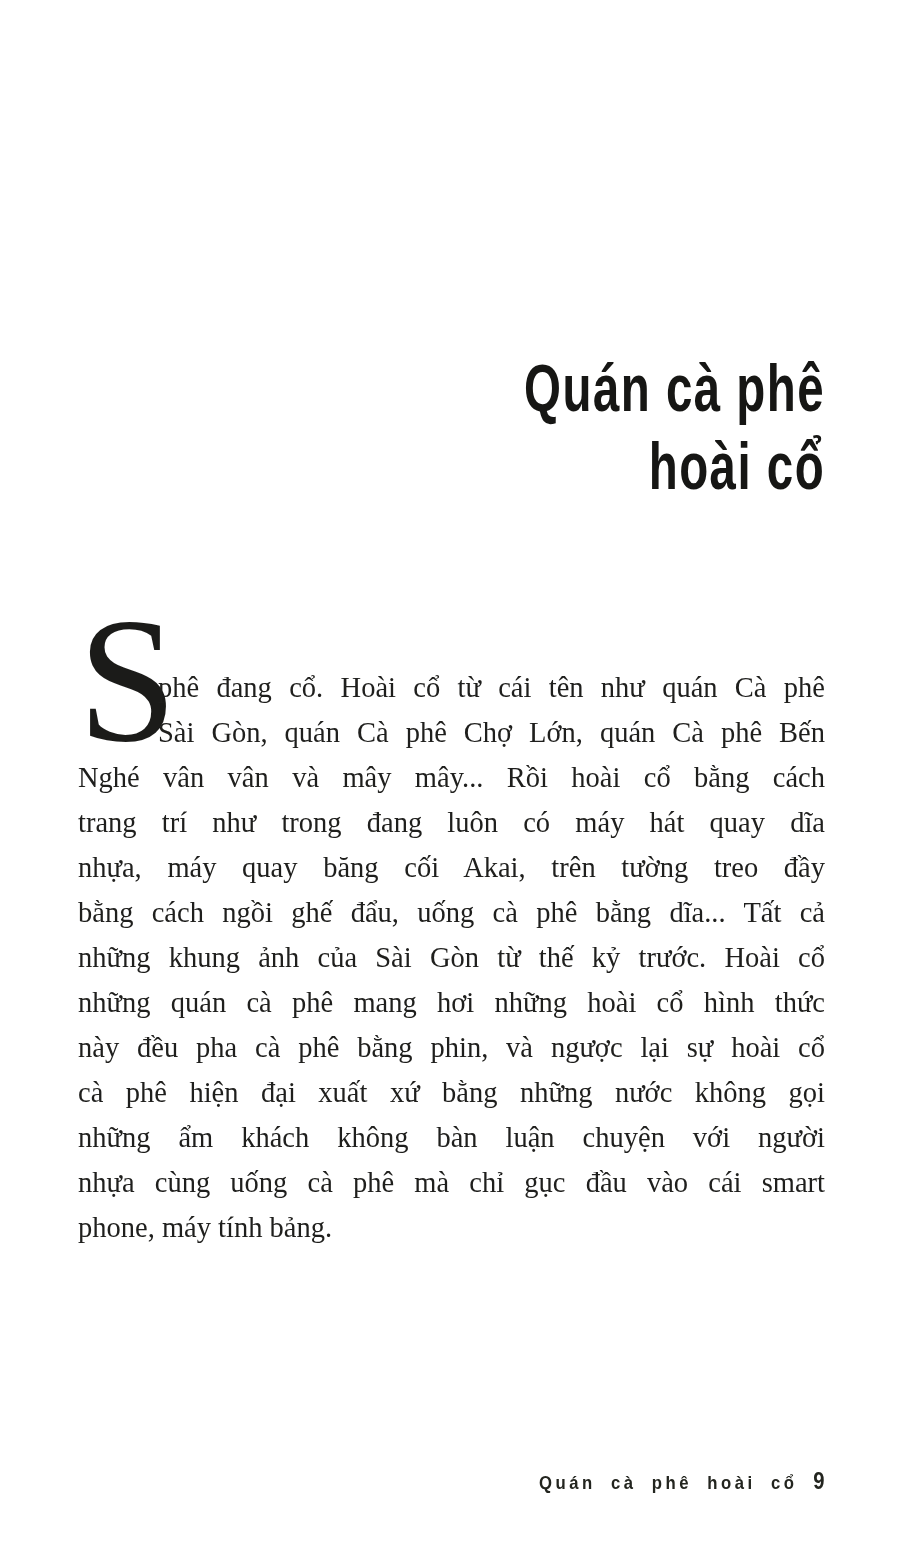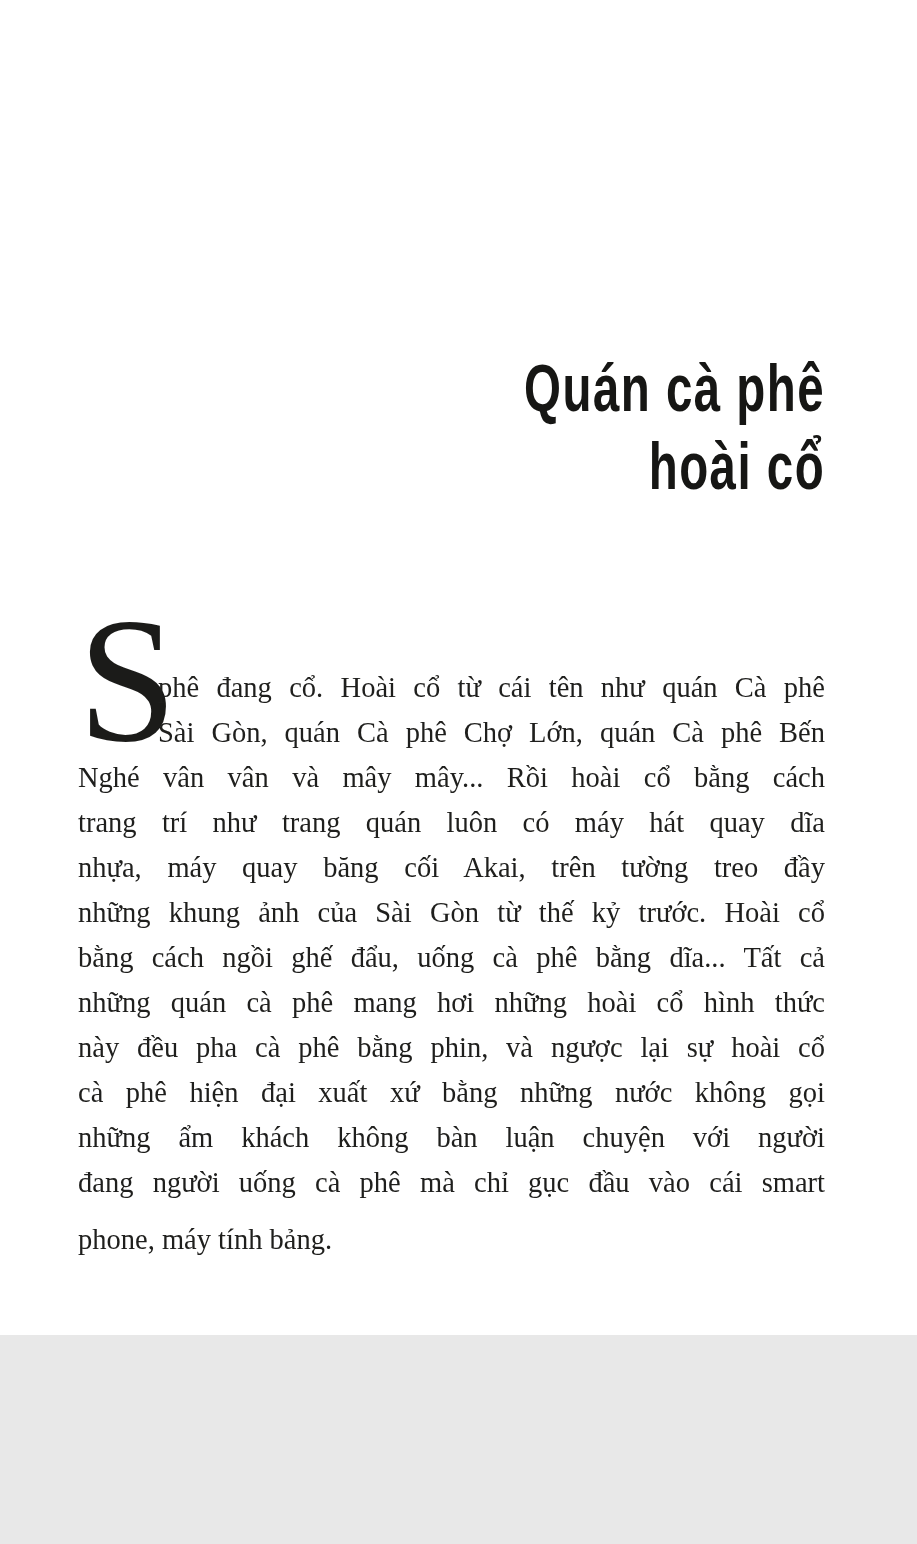--- a/index.html
+++ b/index.html
@@ -3,21 +3,21 @@
 <meta charset="utf-8">
 <style>
   html, body {
     margin: 0;
     padding: 0;
     background: #e8e8e8;
   }
   .page {
     position: relative;
     width: 917px;
-    height: 1335px;
+    height: 1544px;
     margin: 0 auto;
     background: #ffffff;
     overflow: hidden;
     font-family: "Liberation Serif", serif;
     color: #1d1d1b;
   }
 
   
   .chapter-title {
     position: absolute;
@@ -46,21 +46,20 @@
     color: #1f1f1d;
   }
   .body-line {
     text-align: justify;
     text-align-last: justify;
     height: 45px;
     white-space: normal;
   }
   .body-line.last {
     text-align-last: left;
-    margin-top: 12px;
   }
   .dropcap {
     float: left;
     width: 80px;
     height: 135px;
     font-size: 178px;
     line-height: 120px;
     font-family: "Liberation Serif", serif;
     color: #1b1b19;
     overflow: visible;
@@ -97,29 +96,29 @@
   <div class="chapter-title">
     <div>Quán cà phê</div>
     <div>hoài cổ</div>
   </div>
 
   <div class="body-block">
     <div class="body-line"><span class="dropcap">S</span></div>
     <div class="body-line"><span>phê đang cổ. Hoài cổ từ cái tên như quán Cà phê</span></div>
     <div class="body-line"><span>Sài Gòn, quán Cà phê Chợ Lớn, quán Cà phê Bến</span></div>
     <div class="body-line"><span>Nghé vân vân và mây mây... Rồi hoài cổ bằng cách</span></div>
-    <div class="body-line"><span>trang trí như trang quán luôn có máy hát quay dĩa</span></div>
+    <div class="body-line"><span>trang trí như trong đang luôn có máy hát quay dĩa</span></div>
     <div class="body-line"><span>nhựa, máy quay băng cối Akai, trên tường treo đầy</span></div>
+    <div class="body-line"><span>bằng cách ngồi ghế đẩu, uống cà phê bằng dĩa... Tất cả</span></div>
     <div class="body-line"><span>những khung ảnh của Sài Gòn từ thế kỷ trước. Hoài cổ</span></div>
-    <div class="body-line"><span>bằng cách ngồi ghế đẩu, uống cà phê bằng dĩa... Tất cả</span></div>
     <div class="body-line"><span>những quán cà phê mang hơi những hoài cổ hình thức</span></div>
     <div class="body-line"><span>này đều pha cà phê bằng phin, và ngược lại sự hoài cổ</span></div>
     <div class="body-line"><span>cà phê hiện đại xuất xứ bằng những nước không gọi</span></div>
     <div class="body-line"><span>những ẩm khách không bàn luận chuyện với người</span></div>
-    <div class="body-line"><span>đang người uống cà phê mà chỉ gục đầu vào cái smart</span></div>
+    <div class="body-line"><span>nhựa cùng uống cà phê mà chỉ gục đầu vào cái smart</span></div>
     <div class="body-line last"><span>phone, máy tính bảng.</span></div>
   </div>
 
   <div class="footer">
     <span class="running-title">Quán cà phê hoài cổ</span><span class="page-number">9</span>
   </div>
 
 </div>
 
 </body></html>

